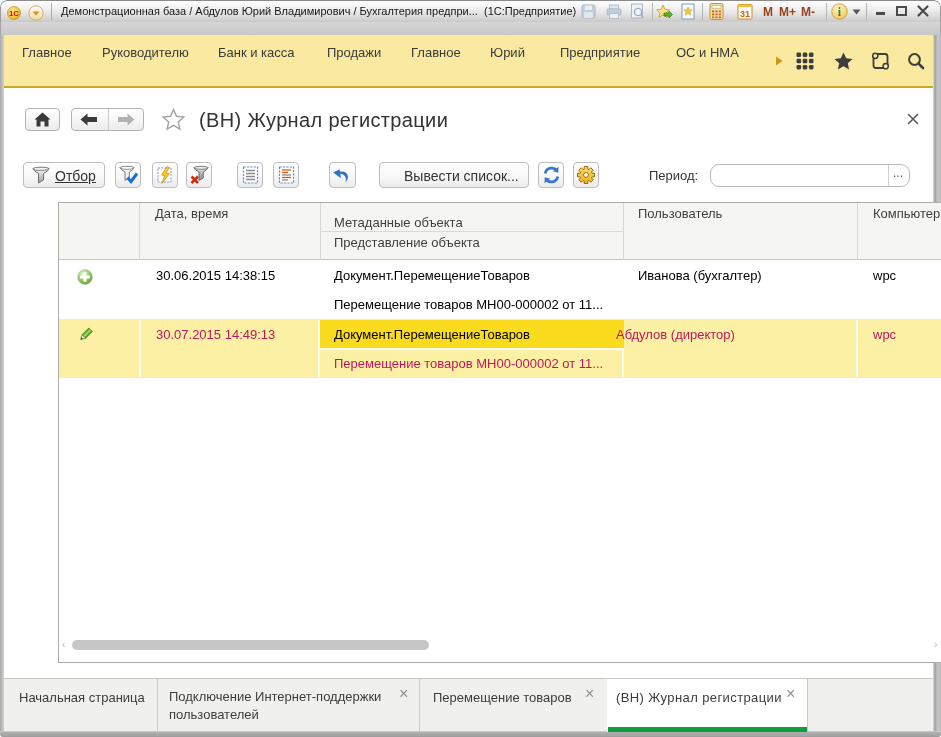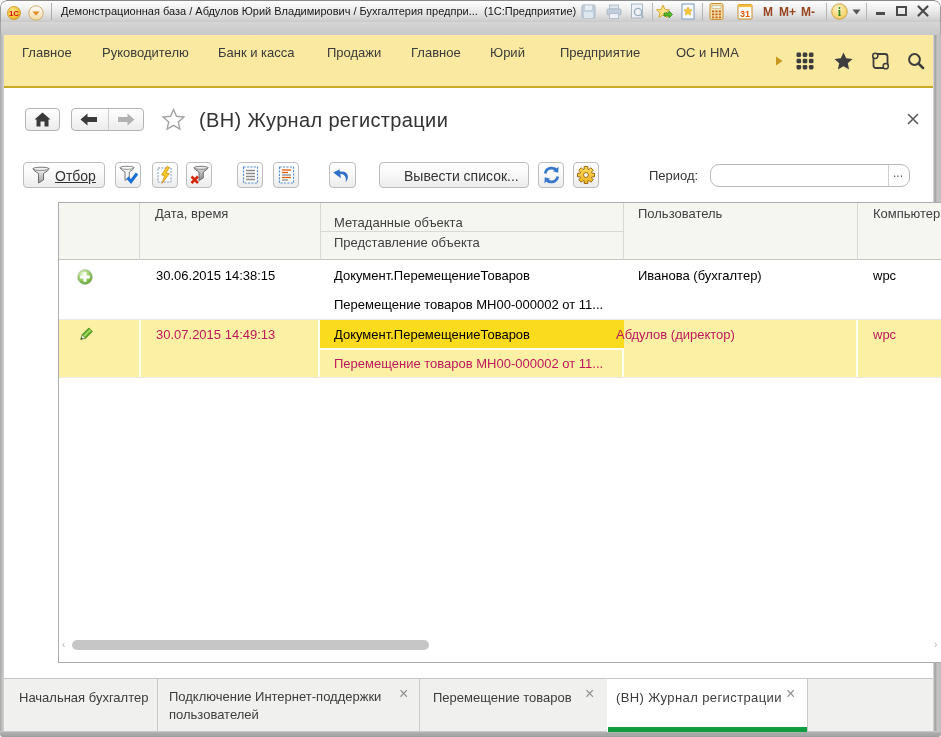--- a/index.html
+++ b/index.html
@@ -388,21 +388,21 @@
     <div class="abs" style="left:875px; top:436px; width:7px; height:11px; color:#b4b4b4; font-size:10px;">›</div>
   </div>
 
   <div class="abs" id="tabbar">
     <div class="tabsep" style="left:153px;"></div>
     <div class="tabsep" style="left:415px;"></div>
     <div class="tabsep" style="left:603px;"></div>
     <div class="abs" style="left:603px; top:0; width:200px; height:53px; background:#ffffff;"></div>
     <div class="tabsep" style="left:803px;"></div>
     <div class="abs" style="left:604px; top:48px; width:199px; height:5px; background:#0f9d3f;"></div>
-    <div class="tabtxt" style="left:15px; top:11px;">Начальная бухгалтер</div>
+    <div class="tabtxt" style="left:15px; top:11px;">Начальная страница</div>
     <div class="tabtxt" style="left:165px; top:9px; width:272px; line-height:18px;">Подключение Интернет-поддержки пользователей</div>
     <div class="tabx" style="left:395px; top:9px;">×</div>
     <div class="tabtxt" style="left:429px; top:11px;">Перемещение товаров</div>
     <div class="tabx" style="left:581px; top:9px;">×</div>
     <div class="tabtxt" style="left:612px; top:11px; letter-spacing:0.4px;">(ВН) Журнал регистрации</div>
     <div class="tabx" style="left:782px; top:9px;">×</div>
   </div>
 </div>
 
 </body></html>

